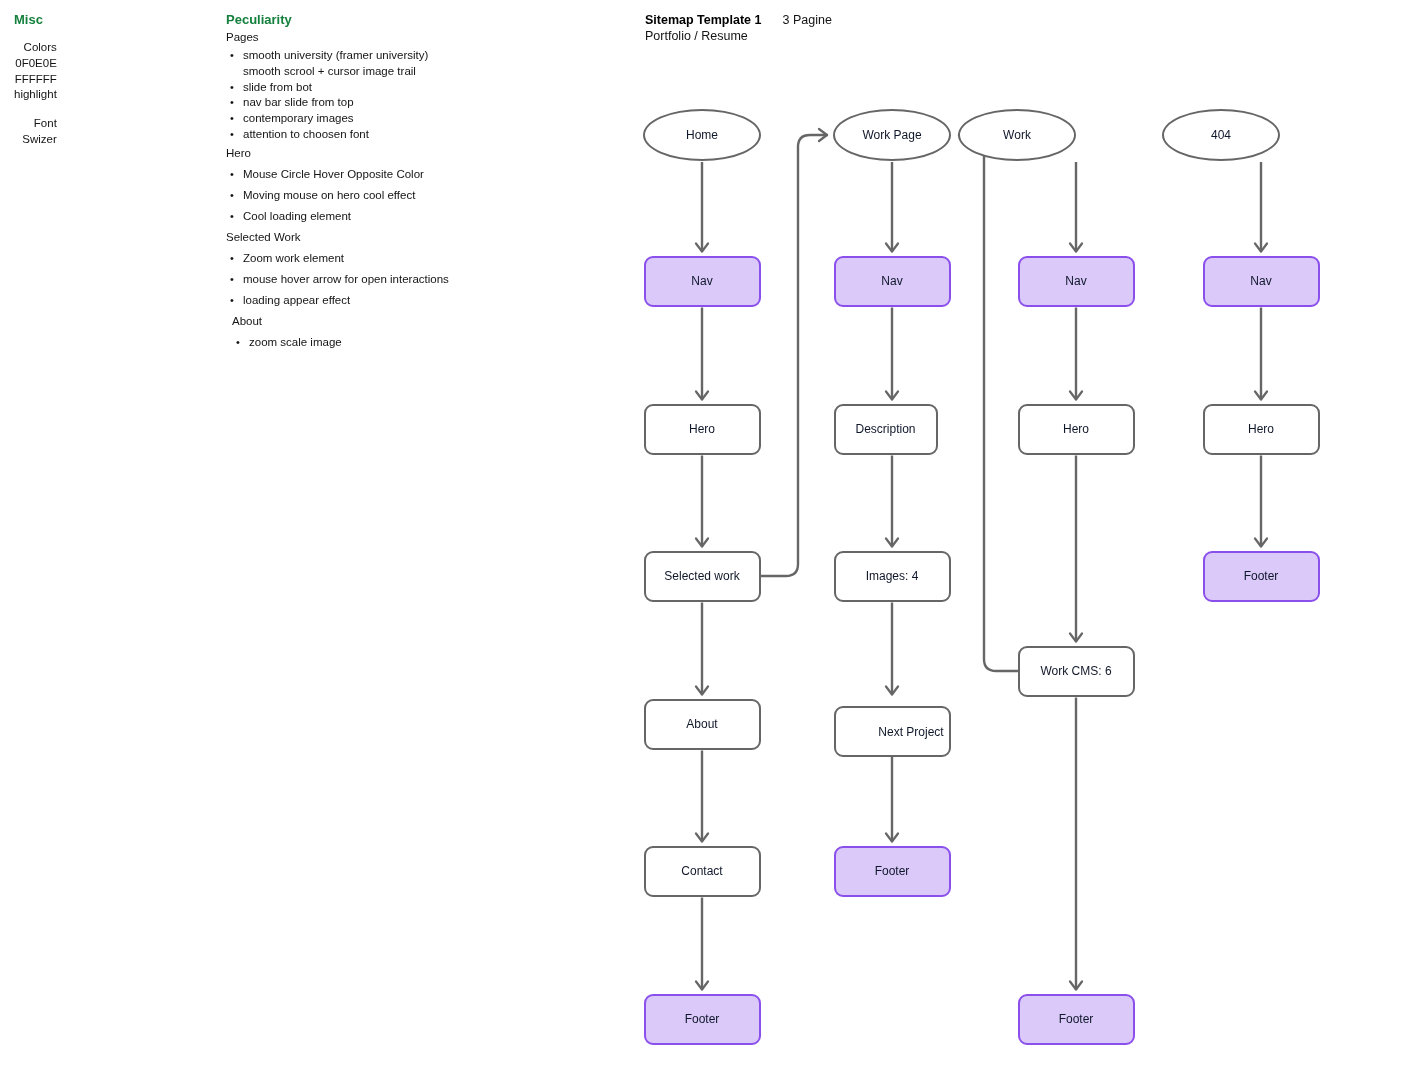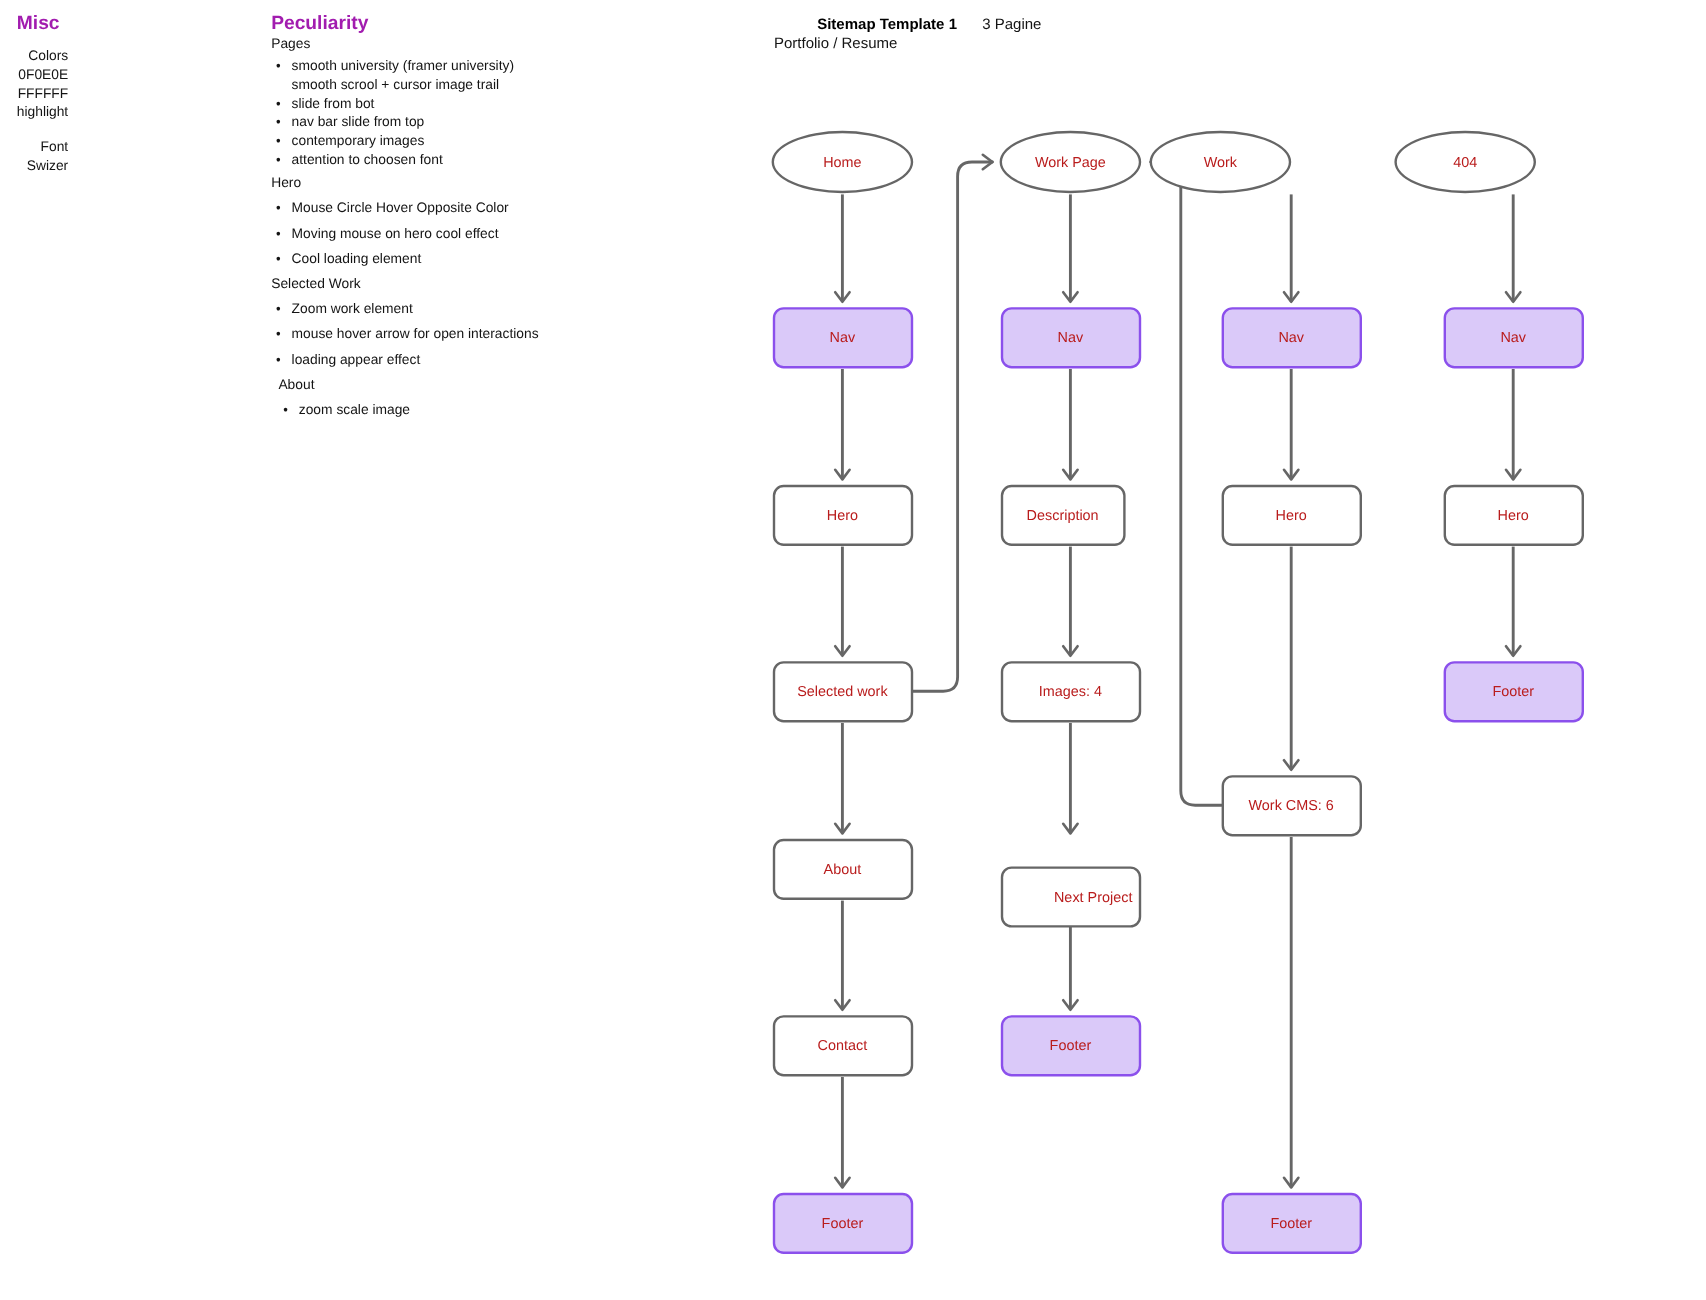--- a/index.html
+++ b/index.html
@@ -6,45 +6,45 @@
   body{
     width:1422px;height:1083px;position:relative;overflow:hidden;
     background:#ffffff;color:#141414;
     font-family:"Liberation Sans","DejaVu Sans",sans-serif;
     -webkit-font-smoothing:antialiased;
   }
   
   .note-panel{position:absolute;top:12px;font-size:11.5px;line-height:15.8px;}
   .panel-misc{left:14px;}
   .panel-pec{left:226px;width:260px;}
-  .note-title{font-weight:700;font-size:16px;line-height:15px;color:#a21caf;}
+  .note-title{font-weight:700;font-size:13px;line-height:15px;color:#15803d;}
   .note-group{margin-top:13px;text-align:right;}
   .note-line{white-space:nowrap;}
   .indent-sm{padding-left:3px;}
   .sec-heading{line-height:21px;white-space:nowrap;}
   .pec-list{margin:0;}
   .pec-item{display:flex;white-space:nowrap;}
   .pec-item .dot{width:13px;text-align:left;padding-left:4px;flex:0 0 13px;font-size:11px;}
   .pec-item .dot.empty{visibility:hidden;}
   .tight .pec-line{line-height:15.8px;}
   .roomy .pec-line{line-height:21px;}
   .sec-indent{padding-left:6px;}
   
   .sheet-header{position:absolute;left:645px;top:12px;font-size:12.5px;line-height:16px;}
-  .sheet-header .row1{display:flex;align-items:baseline;margin-left:36px;}
+  .sheet-header .row1{display:flex;align-items:baseline;}
   .sheet-title{font-weight:700;color:#000;white-space:nowrap;}
   .sheet-badge{margin-left:21px;white-space:nowrap;}
   .sheet-subtitle{white-space:nowrap;}
   
   .stage{position:absolute;left:0;top:0;width:1422px;height:1083px;}
   .stage svg{position:absolute;left:0;top:0;}
   .node{
     position:absolute;display:flex;align-items:center;justify-content:center;
     background:#ffffff;border:2.5px solid var(--node-border,#666);
-    font-size:12px;color:#b91c1c;box-sizing:border-box;text-align:center;
+    font-size:12px;color:#0f172a;box-sizing:border-box;text-align:center;
   }
   .node.rect{border-radius:9px;}
   .node.ellipse{border-radius:50%;}
   .node.accent{background:var(--accent-fill,#DAC9F9);border-color:var(--accent-border,#8B50EC);}
 </style>
 </head>
 <body style="--accent-fill: #DAC9F9; --accent-border: #8B50EC; --node-border: #666666;">
 
 <div class="note-panel panel-misc">
   <div class="note-title">Misc</div>
@@ -210,21 +210,21 @@
     </div>
     <div class="node rect accent" style="left: 1202.5px; top: 550.5px; width: 117px; height: 51px;">
       <span>Footer</span>
     </div>
     <div class="node rect" style="left: 1017.5px; top: 645.5px; width: 117px; height: 51px;">
       <span>Work CMS: 6</span>
     </div>
     <div class="node rect" style="left: 643.5px; top: 698.5px; width: 117px; height: 51px;">
       <span>About</span>
     </div>
-    <div class="node rect" style="left: 833.5px; top: 722px; width: 117px; height: 51px; padding-left: 38px;">
+    <div class="node rect" style="left: 833.5px; top: 706px; width: 117px; height: 51px; padding-left: 38px;">
       <span>Next Project</span>
     </div>
     <div class="node rect" style="left: 643.5px; top: 845.5px; width: 117px; height: 51px;">
       <span>Contact</span>
     </div>
     <div class="node rect accent" style="left: 833.5px; top: 845.5px; width: 117px; height: 51px;">
       <span>Footer</span>
     </div>
     <div class="node rect accent" style="left: 643.5px; top: 993.5px; width: 117px; height: 51px;">
       <span>Footer</span>

